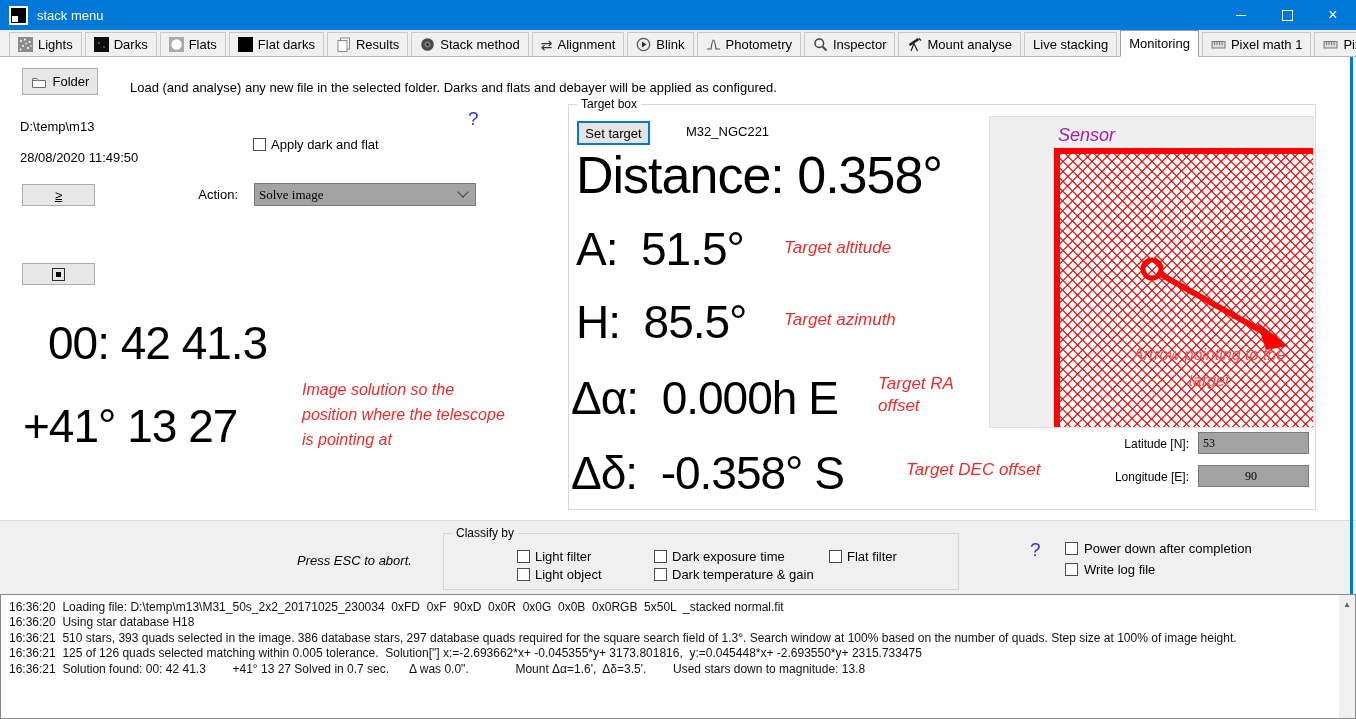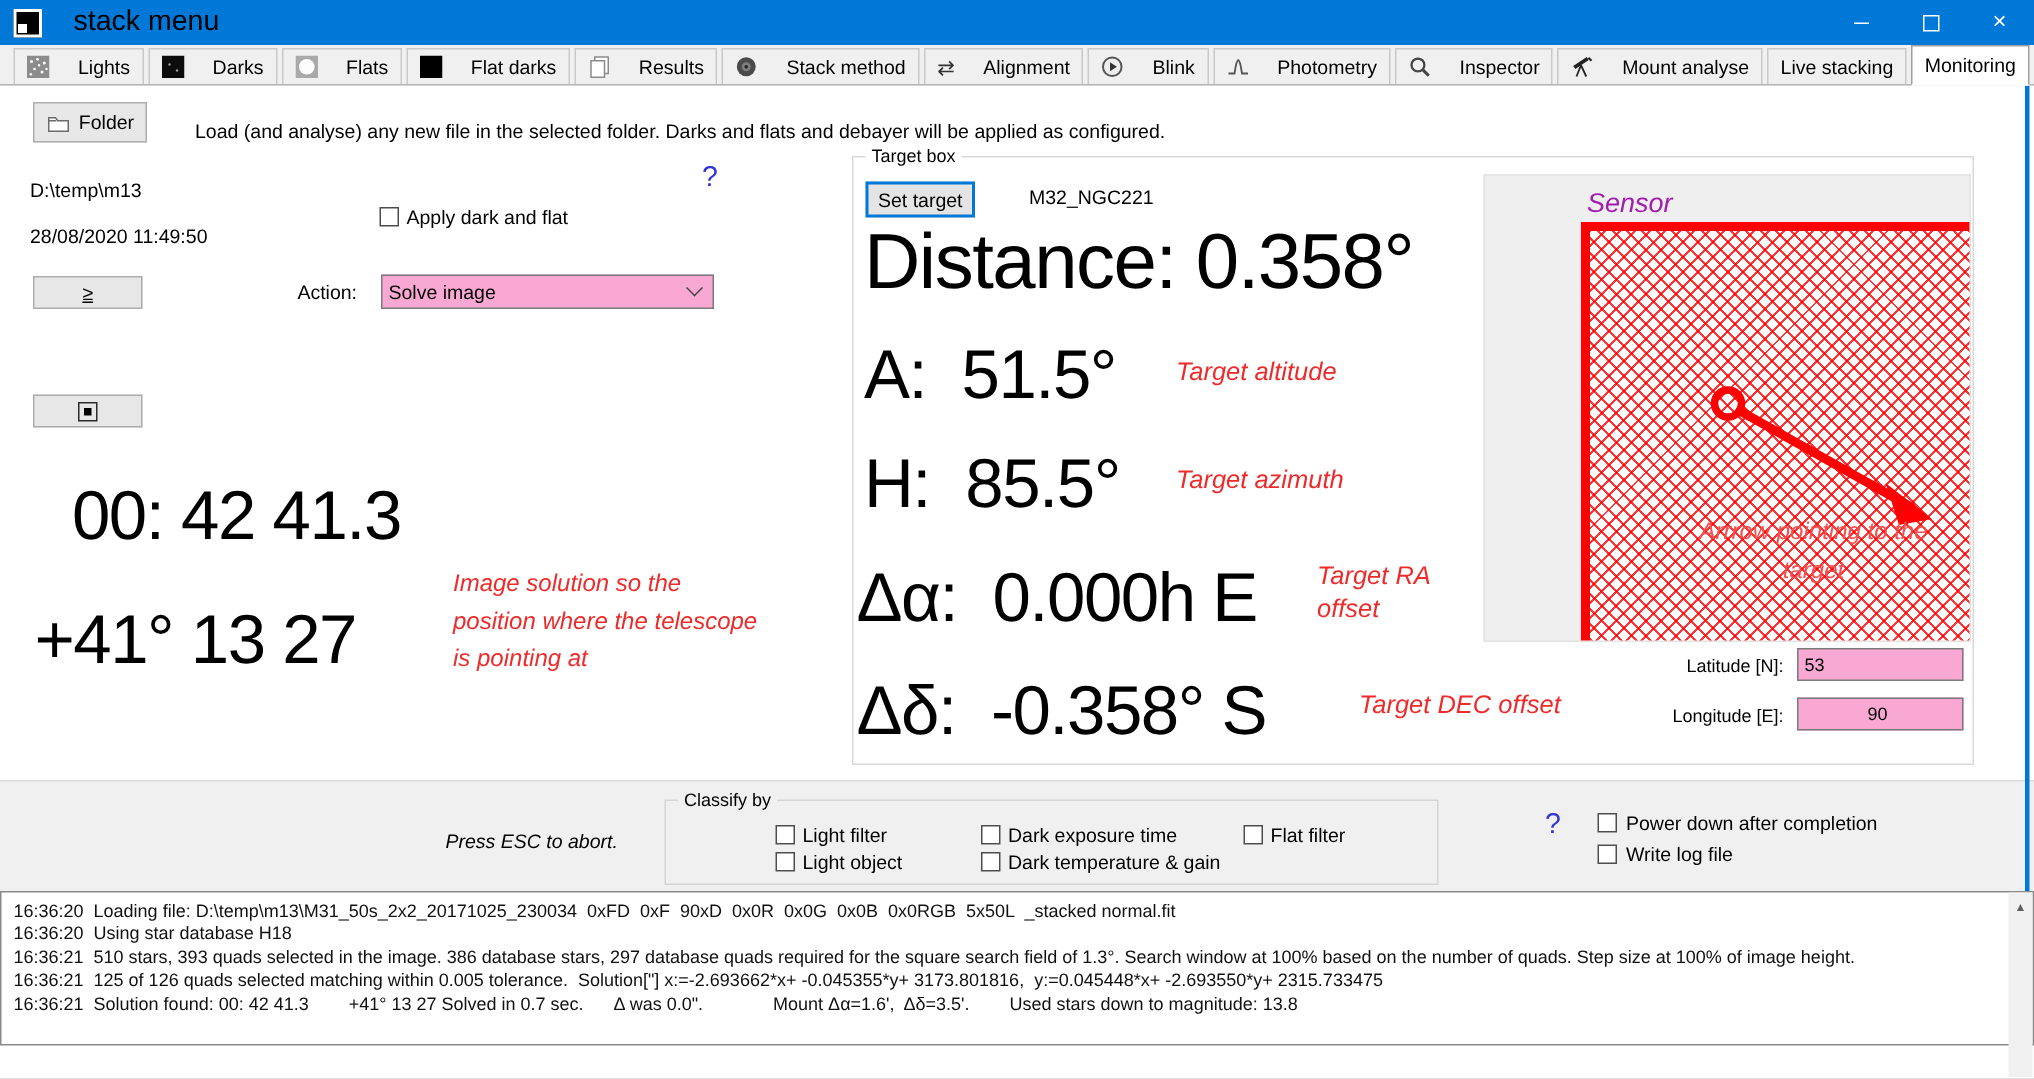--- a/index.html
+++ b/index.html
@@ -2,60 +2,60 @@
 <html><head>
 <meta charset="utf-8">
 <style>
   html,body{margin:0;padding:0;background:#c8c8c8;}
   #window{position:relative;width:1356px;height:719px;background:#fff;overflow:hidden;
           font-family:"Liberation Sans",sans-serif;color:#000;}
   
   .titlebar{position:absolute;left:0;top:0;width:1356px;height:30px;background:#0078d7;display:flex;align-items:center;}
   .app-icon{width:15px;height:15px;margin-left:9px;border:2px solid #fff;background:#000;position:relative;}
   .app-icon::after{content:"";position:absolute;left:1px;bottom:1px;width:6px;height:6px;background:#fff;}
-  .title-text{color:#000000;font-size:19px;margin-left:21px;}
+  .title-text{color:#ffffff;font-size:13px;margin-left:9px;}
   .caption-btns{position:absolute;right:0;top:0;height:30px;display:flex;}
   .cap-btn{width:46px;height:30px;display:flex;align-items:center;justify-content:center;color:#fff;font-size:13px;}
   .min-glyph{display:inline-block;width:10px;border-top:1px solid #fff;}
   .max-glyph{display:inline-block;width:9px;height:9px;border:1px solid #fff;}
   
   .tabbar{position:absolute;left:0;top:30px;width:1356px;height:27px;background:#f0f0f0;
           border-bottom:1px solid #b6b6b6;box-sizing:border-box;display:flex;align-items:flex-end;padding-left:9px;gap:3px;}
-  .tab{box-sizing:border-box;height:24px;display:flex;align-items:center;gap:19px;padding:0 8px;
+  .tab{box-sizing:border-box;height:24px;display:flex;align-items:center;gap:5px;padding:0 8px;
        border:1px solid #c9c9c9;border-bottom:none;background:#f0f0f0;font-size:13px;white-space:nowrap;}
   .tab.sel{height:27px;background:#fff;border:1px solid #a0a0a0;border-bottom:1px solid #fff;margin-bottom:-1px;z-index:2;text-align:center;}
   .tab svg, .tab .tglyph{flex:none;}
   .tglyph{font-size:14px;color:#333;line-height:1;}
   
   .btn{position:absolute;box-sizing:border-box;background:#e7e7e7;border:1px solid #adadad;
        display:flex;align-items:center;justify-content:center;font-size:13px;gap:6px;}
   .cb{position:absolute;width:13px;height:13px;box-sizing:border-box;background:#fff;border:1px solid #4d4d4d;}
   .cblabel{position:absolute;font-size:13px;white-space:nowrap;}
   .lbl{position:absolute;font-size:13px;white-space:pre;}
   .group{position:absolute;border:1px solid #d9d9d9;box-sizing:border-box;}
   .gtitle{position:absolute;top:-8px;left:8px;font-size:12px;background:#fff;padding:0 4px;white-space:nowrap;}
   .help{position:absolute;color:#3232d7;font-size:19px;}
   .bigtxt{position:absolute;font-size:46px;letter-spacing:-1px;white-space:pre;color:#000;line-height:1.1;}
   .rednote{position:absolute;color:#ee2b2b;font-style:italic;font-size:16px;line-height:1.55;}
-  .input{position:absolute;box-sizing:border-box;background:#f9a8d4;border:1px solid #7a7a7a;font-size:12px;
-         font-family:Liberation Sans, sans-serif;padding:2px 4px;}
+  .input{position:absolute;box-sizing:border-box;background:#a3a3a3;border:1px solid #7a7a7a;font-size:12px;
+         font-family:Liberation Serif, serif;padding:2px 4px;}
   .chev{display:inline-block;width:7px;height:7px;border-left:1.5px solid #444;border-bottom:1.5px solid #444;
         transform:rotate(-45deg);margin-top:-4px;}
   
   .sensor-panel{position:absolute;left:420px;top:11px;width:325px;height:312px;background:#efefef;border:1px solid #e2e2e2;box-sizing:border-box;}
   .hatch{position:absolute;left:64px;top:31px;right:0;bottom:0;box-sizing:border-box;
          border-left:6px solid #ff0000;border-top:6px solid #ff0000;
          background:
            repeating-linear-gradient(45deg,rgba(255,0,0,.8) 0 1.4px,transparent 1.4px 7px),
            repeating-linear-gradient(-45deg,rgba(255,0,0,.8) 0 1.4px,transparent 1.4px 7px),#fff;}
   .sensor-note{position:absolute;left:68px;top:8px;color:#a21caf;font-style:italic;font-size:18px;}
   .arrow-note{position:absolute;left:138px;top:225px;width:162px;color:#f35151;font-style:italic;font-size:16px;line-height:1.65;text-align:center;}
   
   .bottompanel{position:absolute;left:0;top:520px;width:1356px;height:74px;background:#f0f0f0;border-top:1px solid #dcdcdc;box-sizing:border-box;}
-  .logarea{position:absolute;left:0;top:594px;width:1356px;height:103px;background:#fff;border:1px solid #898989;box-sizing:border-box;
+  .logarea{position:absolute;left:0;top:594px;width:1356px;height:125px;background:#fff;border:1px solid #898989;box-sizing:border-box;
            padding:5px 8px;overflow:hidden;}
   .logline{font-size:12px;line-height:15.4px;white-space:pre;color:#111;}
   .scrollbar{position:absolute;right:1px;top:595px;width:16px;height:123px;background:#f0f0f0;}
   .sb-up{position:absolute;top:2px;left:0;width:16px;height:14px;display:flex;align-items:center;justify-content:center;
          color:#606060;font-size:8px;}
   .blue-edge{position:absolute;left:1350px;top:57px;width:3px;height:537px;background:#0078d7;}
   .stop-glyph{width:11px;height:11px;border:1px solid #2b2b2b;display:inline-flex;align-items:center;justify-content:center;}
   .stop-glyph::after{content:"";width:5px;height:5px;background:#000;}
   .underl{text-decoration:underline;}
 </style>

